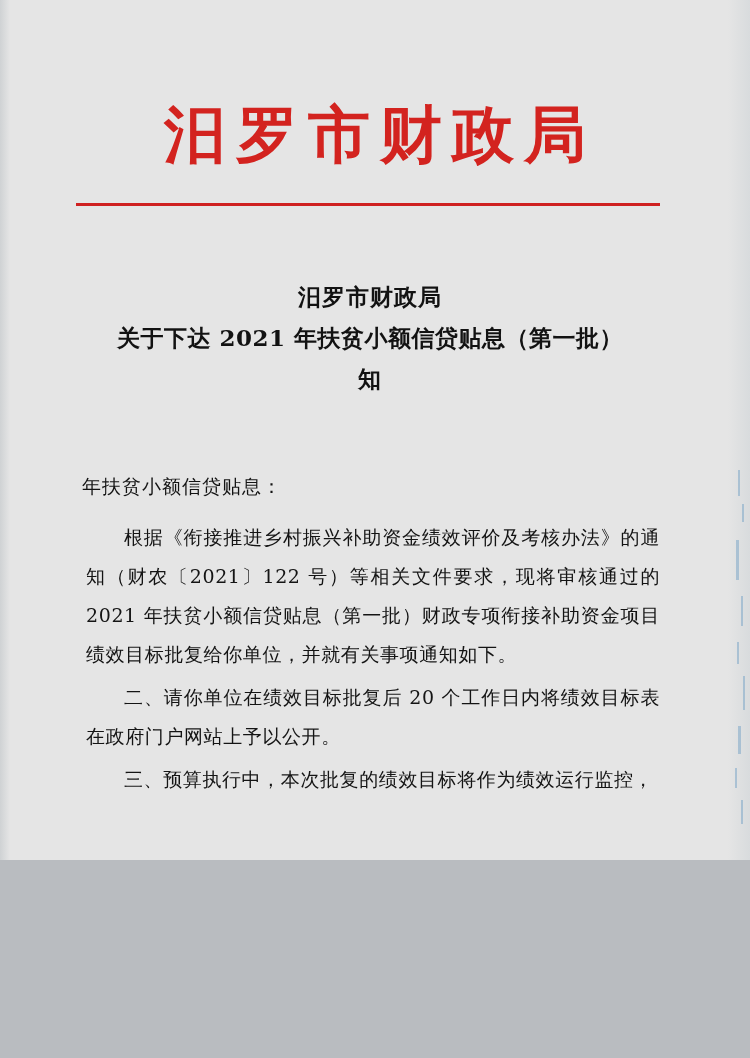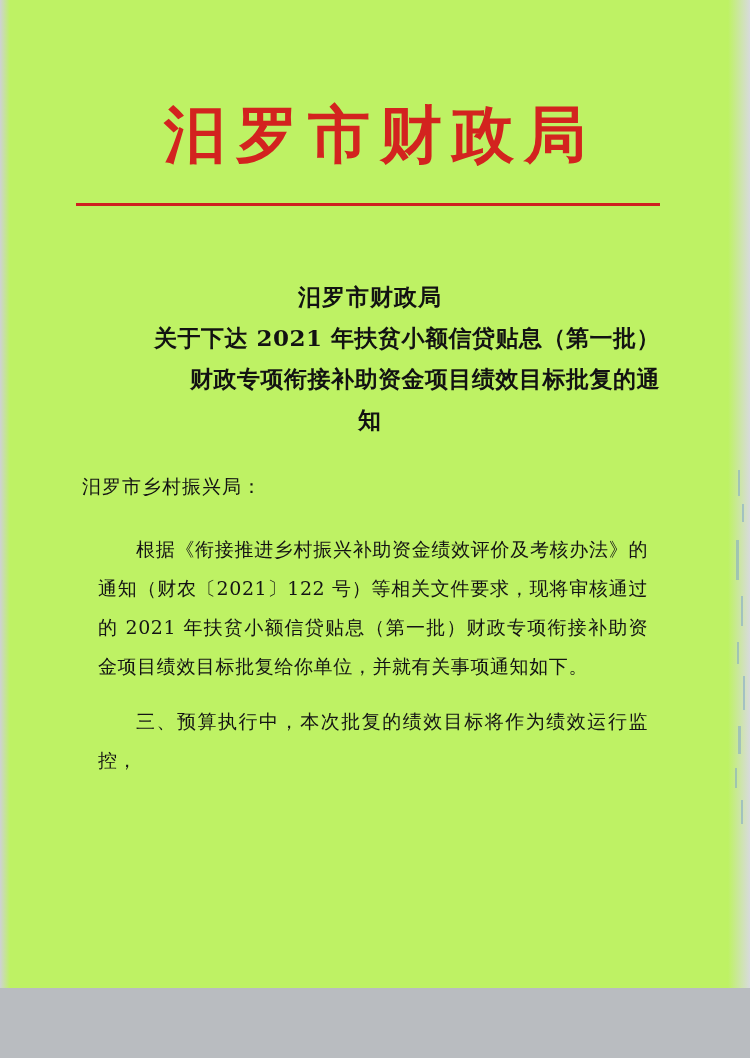--- a/index.html
+++ b/index.html
@@ -6,22 +6,22 @@
     margin: 0;
     padding: 0;
     background: #b9bcc0;
   }
   body {
     font-family: "DejaVu Serif", "Liberation Serif", serif;
   }
   .page {
     position: relative;
     width: 750px;
-    height: 988px;
-    background: #bef264;
+    height: 860px;
+    background: #e5e5e5;
     overflow: hidden;
     box-sizing: border-box;
   }
   
   .page:before {
     content: "";
     position: absolute;
     left: 0; top: 0; bottom: 0;
     width: 10px;
     background: linear-gradient(to right, #cfd2d4, rgba(253,253,251,0));
@@ -88,21 +88,20 @@
     line-height: 41px;
     color: #121212;
     letter-spacing: 1px;
   }
   .title-line {
     display: block;
     white-space: nowrap;
   }
   .title-line.wide {
     letter-spacing: 0.5px;
-    text-align: right;
   }
 
   .recipient {
     position: absolute;
     left: 82px;
     top: 474px;
     font-size: 19px;
     letter-spacing: 1px;
     color: #131313;
   }
@@ -112,46 +111,46 @@
     left: 82px;
     right: 86px;
     top: 514px;
     font-size: 19px;
     line-height: 39px;
     color: #141414;
     letter-spacing: 0.6px;
     text-align: justify;
   }
   .para {
-    margin: 16px;
+    margin: 4px;
     text-indent: 2em;
   }
 </style>
 </head>
 <body>
 
 <div class="page">
 
   <div class="doc-header">
     <div class="org-title">汨罗市财政局</div>
   </div>
 
   <div class="red-rule"></div>
 
   <div class="title-block">
     <span class="title-line">汨罗市财政局</span>
     <span class="title-line wide">关于下达 2021 年扶贫小额信贷贴息（第一批）</span>
-    <span class="title-line wide">财政专项衔接补助资金项目绩效目标批复的通</span>
     <span class="title-line">知</span>
   </div>
 
-  <div class="recipient">汨罗市乡村振兴局：</div>
+  <div class="recipient">年扶贫小额信贷贴息：</div>
 
   <div class="body-text">
     <p class="para">根据《衔接推进乡村振兴补助资金绩效评价及考核办法》的通知（财农〔2021〕122 号）等相关文件要求，现将审核通过的 2021 年扶贫小额信贷贴息（第一批）财政专项衔接补助资金项目绩效目标批复给你单位，并就有关事项通知如下。</p>
+    <p class="para">二、请你单位在绩效目标批复后 20 个工作日内将绩效目标表在政府门户网站上予以公开。</p>
     <p class="para">三、预算执行中，本次批复的绩效目标将作为绩效运行监控，</p>
   </div>
 
   <div class="scan-specks">
     <div class="speck" style="left:6px; top:0px; width:2px; height:26px;"></div>
     <div class="speck" style="left:10px; top:34px; width:2px; height:18px;"></div>
     <div class="speck" style="left:4px; top:70px; width:3px; height:40px;"></div>
     <div class="speck" style="left:9px; top:126px; width:2px; height:30px;"></div>
     <div class="speck" style="left:5px; top:172px; width:2px; height:22px;"></div>
     <div class="speck" style="left:11px; top:206px; width:2px; height:34px;"></div>

